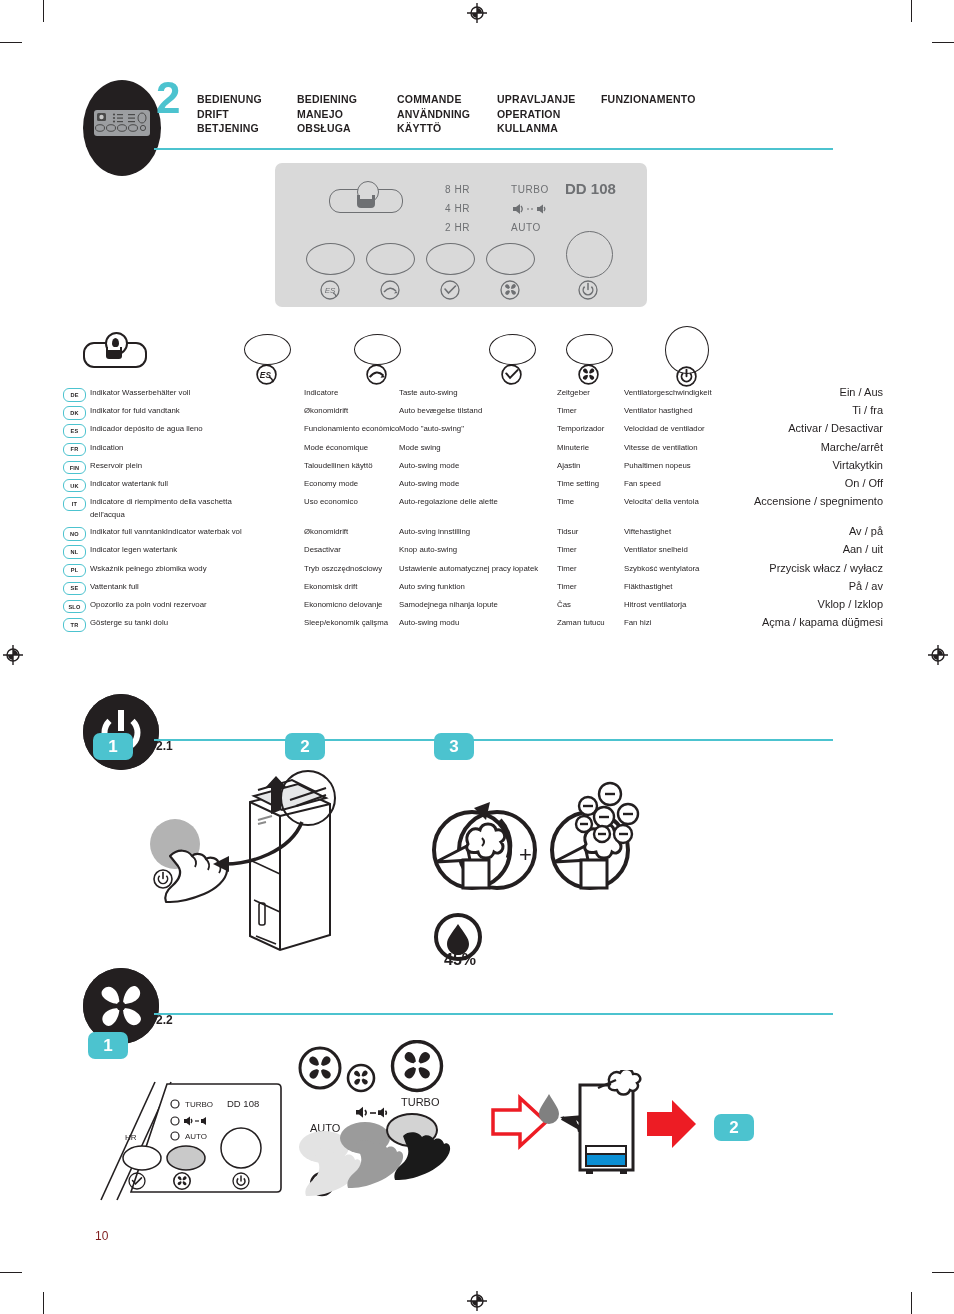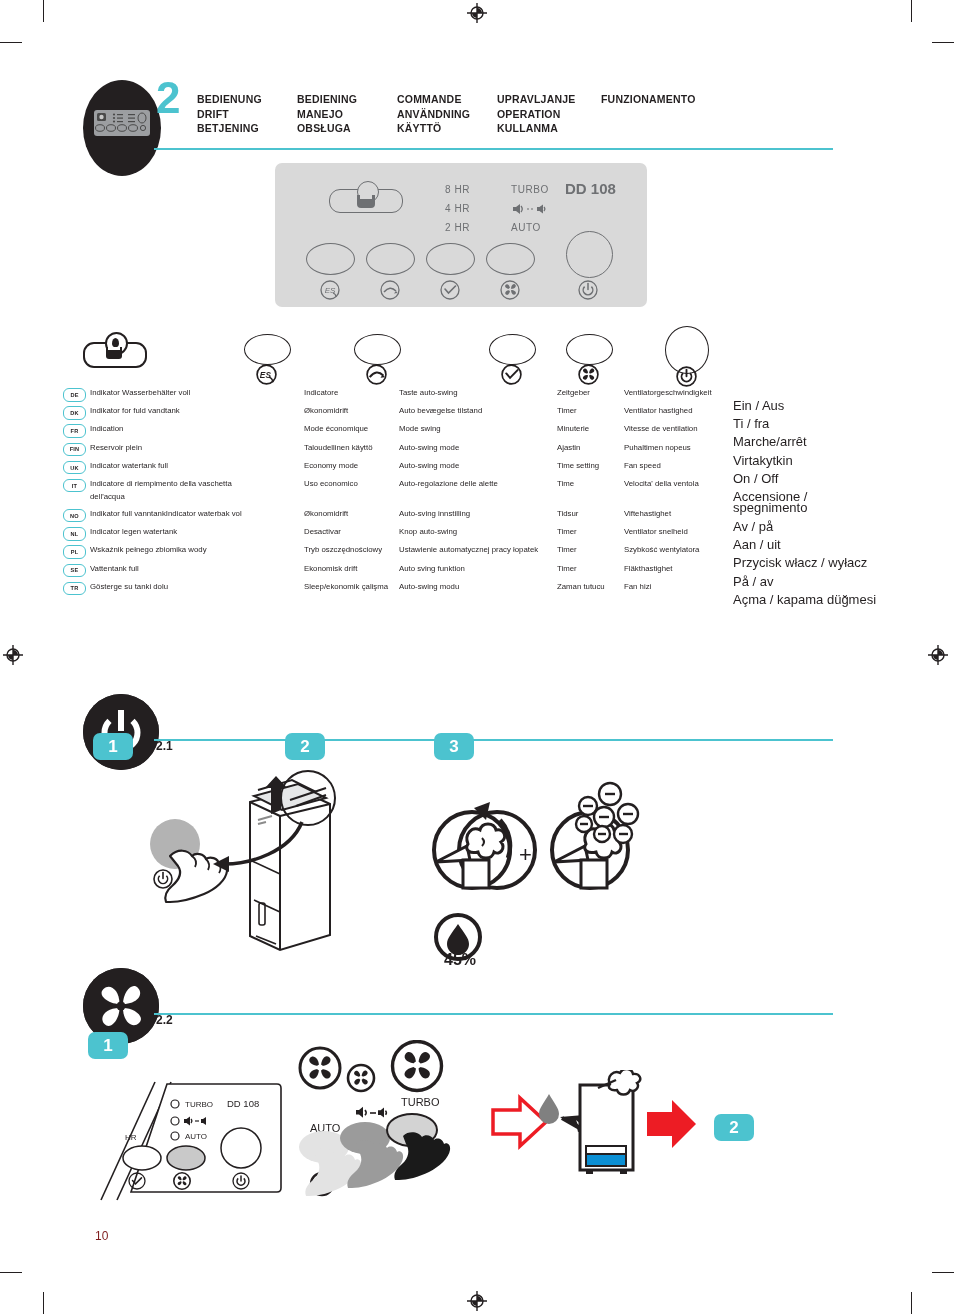--- a/index.html
+++ b/index.html
@@ -72,21 +72,21 @@
     position:absolute;left:0;top:1px;width:21px;height:11.5px;border:1px solid #4cc3cf;
     border-radius:6px;color:#231f20;font-size:5.6px;font-weight:bold;
     display:flex;align-items:center;justify-content:center;letter-spacing:.2px;
   }
   .c1{position:absolute;left:27px;top:0;width:178px;font-size:7.8px;line-height:11px;}
   .c1b{position:absolute;left:27px;top:0;width:178px;font-size:7.8px;line-height:11px;}
   .c2{position:absolute;left:241px;top:0;width:110px;font-size:7.8px;line-height:11px;}
   .c3{position:absolute;left:336px;top:0;width:150px;font-size:7.8px;line-height:11px;}
   .c4{position:absolute;left:494px;top:0;width:85px;font-size:7.8px;line-height:11px;}
   .c5{position:absolute;left:561px;top:0;width:125px;font-size:7.8px;line-height:11px;}
-  .c6{position:absolute;left:670px;top:13px;width:150px;font-size:13px;line-height:11px;}
+  .c6{position:absolute;left:670px;top:0;width:150px;font-size:11px;line-height:11px;text-align:right;}
 
   
   .sec{position:absolute;}
   .sec-blob{position:absolute;left:0;top:0;width:76px;height:76px;background:#231f20;border-radius:50%;}
   .sec-rule{position:absolute;left:71px;top:45px;width:679px;height:2px;background:#4cc3cf;}
   .sec-num{position:absolute;left:73px;top:45px;font-size:12px;font-weight:bold;color:#231f20;}
 
   .step-badge{
     position:absolute;width:40px;height:27px;background:#4cc3cf;border-radius:7px;
     color:#ffffff;font-size:17px;font-weight:bold;display:flex;align-items:center;justify-content:center;
@@ -329,20 +329,29 @@
     <div class="lrow">
       <div class="badge">DK</div>
       <div class="c1">Indikator for fuld vandtank</div>
       <div class="c2">Økonomidrift</div>
       <div class="c3">Auto bevægelse tilstand</div>
       <div class="c4">Timer</div>
       <div class="c5">Ventilator hastighed</div>
       <div class="c6">Ti / fra</div>
     </div>
     <div class="lrow">
+      <div class="badge">ES</div>
+      <div class="c1">Indicador depósito de agua lleno</div>
+      <div class="c2">Funcionamiento económico</div>
+      <div class="c3">Modo "auto-swing"</div>
+      <div class="c4">Temporizador</div>
+      <div class="c5">Velocidad de ventilador</div>
+      <div class="c6">Activar / Desactivar</div>
+    </div>
+    <div class="lrow">
       <div class="badge">FR</div>
       <div class="c1">Indication</div>
       <div class="c2">Mode économique</div>
       <div class="c3">Mode swing</div>
       <div class="c4">Minuterie</div>
       <div class="c5">Vitesse de ventilation</div>
       <div class="c6">Marche/arrêt</div>
     </div>
     <div class="lrow">
       <div class="badge">FIN</div>
@@ -400,20 +409,29 @@
       <div class="c6">Przycisk włacz / wyłacz</div>
     </div>
     <div class="lrow">
       <div class="badge">SE</div>
       <div class="c1">Vattentank full</div>
       <div class="c2">Ekonomisk drift</div>
       <div class="c3">Auto sving funktion</div>
       <div class="c4">Timer</div>
       <div class="c5">Fläkthastighet</div>
       <div class="c6">På / av</div>
+    </div>
+    <div class="lrow">
+      <div class="badge">SLO</div>
+      <div class="c1">Opozorilo za poln vodni rezervoar</div>
+      <div class="c2">Ekonomicno delovanje</div>
+      <div class="c3">Samodejnega nihanja lopute</div>
+      <div class="c4">Čas</div>
+      <div class="c5">Hitrost ventilatorja</div>
+      <div class="c6">Vklop / Izklop</div>
     </div>
     <div class="lrow">
       <div class="badge">TR</div>
       <div class="c1">Gösterge su tanki dolu</div>
       <div class="c2">Sleep/ekonomik çalişma</div>
       <div class="c3">Auto-swing modu</div>
       <div class="c4">Zaman tutucu</div>
       <div class="c5">Fan hizi</div>
       <div class="c6">Açma / kapama düğmesi</div>
     </div>

